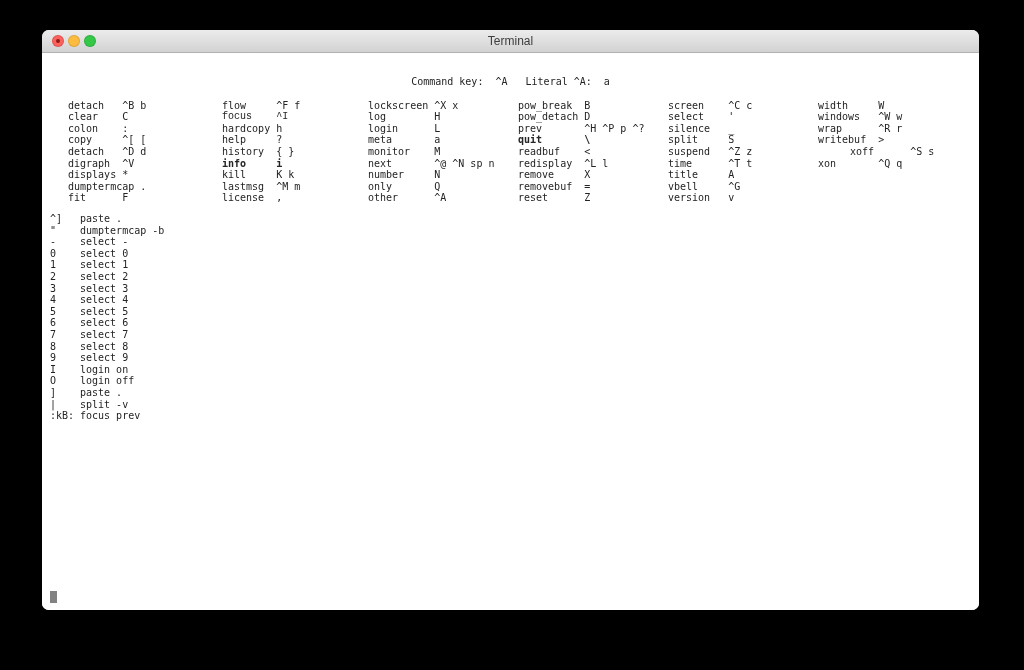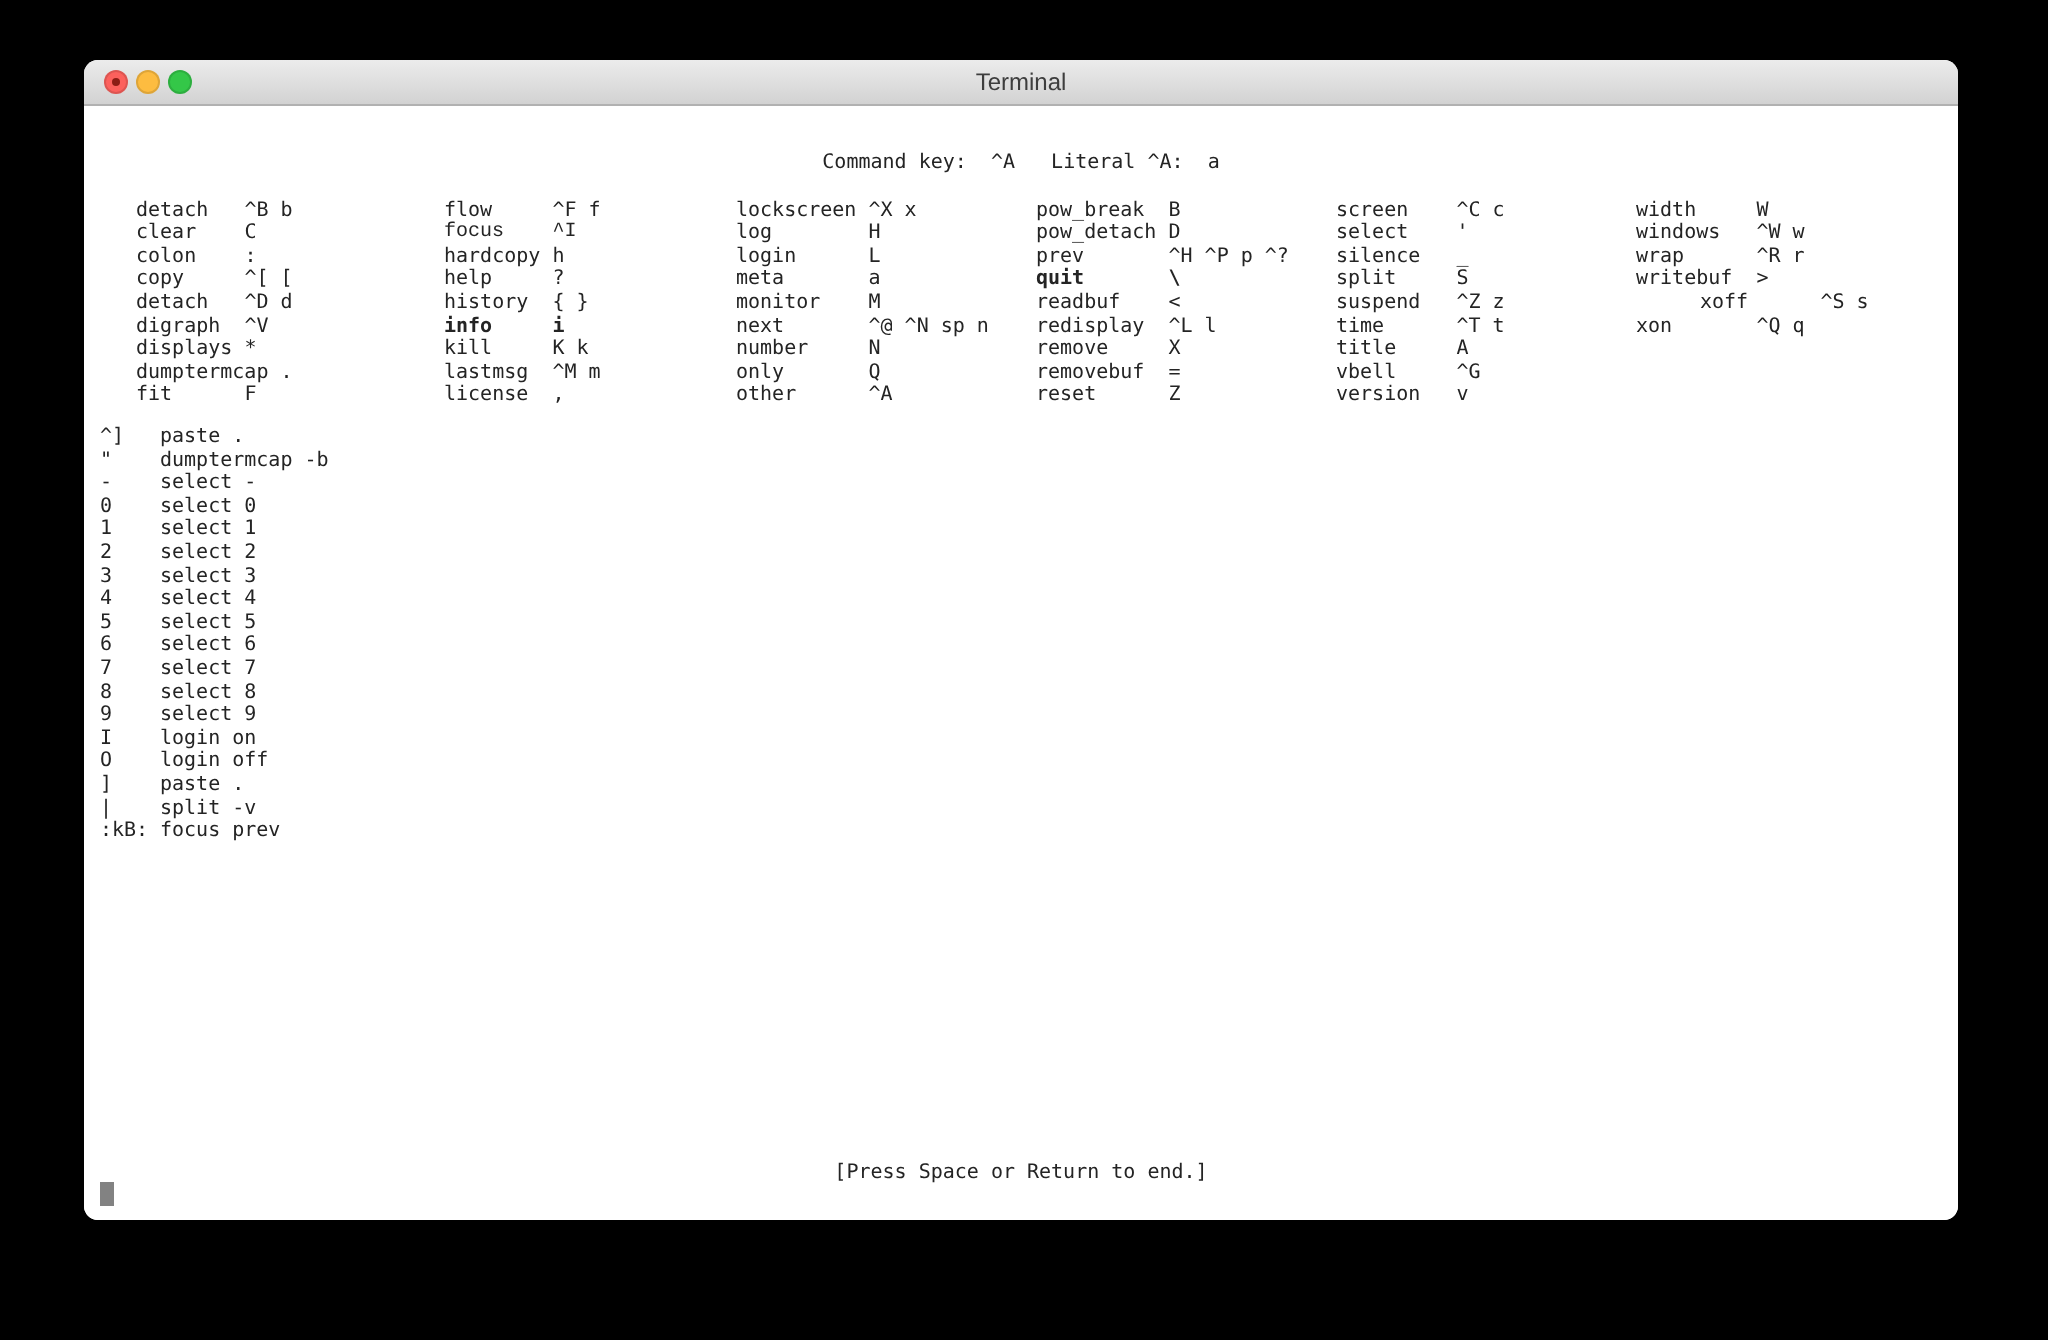--- a/index.html
+++ b/index.html
@@ -181,16 +181,15 @@
         <div class="listrow" style="top: 345.6px;">
           <span class="key">|</span>
           <span class="action">split -v</span>
         </div>
         <div class="listrow" style="top: 357.2px;">
           <span class="key">:kB:</span>
           <span class="action">focus prev</span>
         </div>
       </div>
 
-    <div class="t-line t-center" style="top:528px">[Press Space or Return to end.]</div>
     <div class="cursor"></div>
   </div>
 </div>
 
 </body></html>

